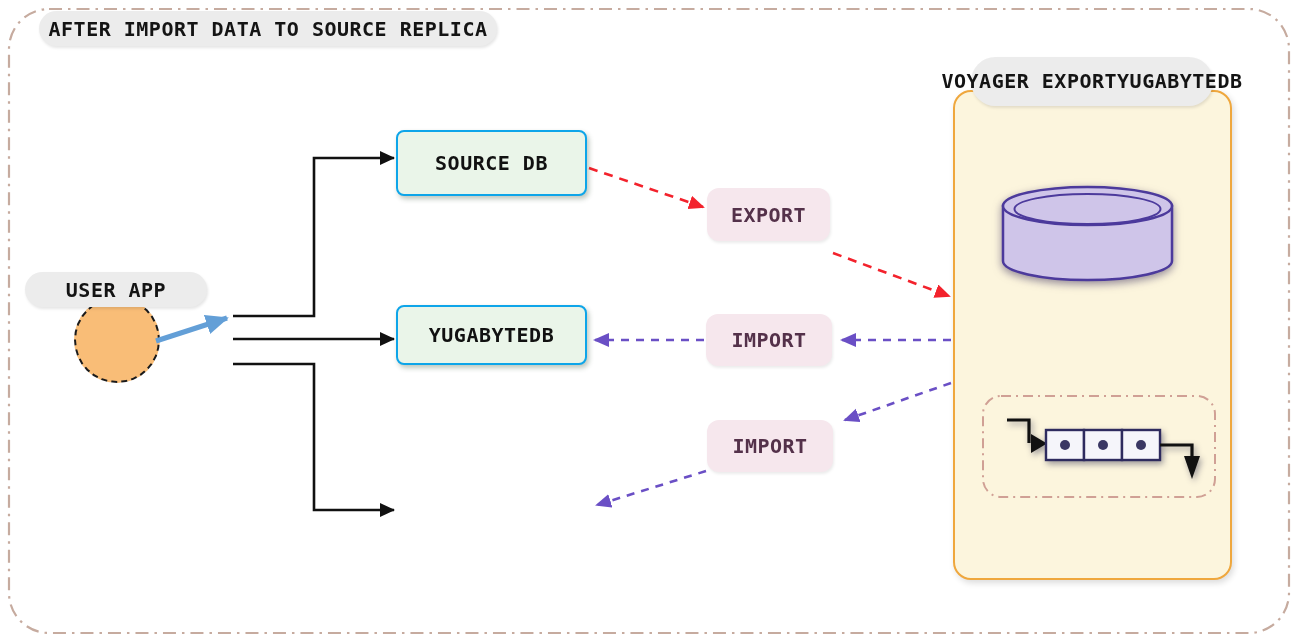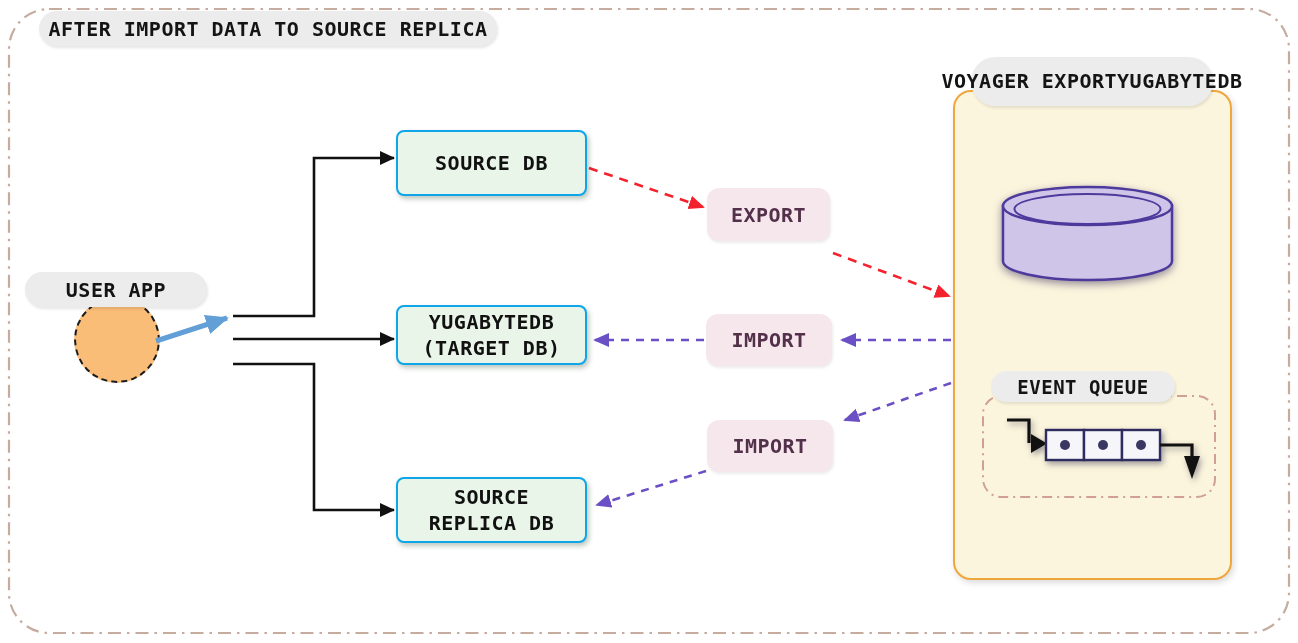--- a/index.html
+++ b/index.html
@@ -142,35 +142,29 @@
   <div class="abs pill pill-title z3">AFTER IMPORT DATA TO SOURCE REPLICA</div>
 
   <div class="abs pill pill-user z3">USER APP</div>
 
   <div class="abs db-box db-source z3">
     <span>SOURCE DB</span>
   </div>
 
   <div class="abs db-box db-target z3">
     <span>YUGABYTEDB</span>
-    <span>(TARGET DB)</span>
   </div>
 
-  <div class="abs db-box db-replica z3">
-    <span>SOURCE</span>
-    <span>REPLICA DB</span>
-  </div>
 
   <div class="abs op-box op-export z3">EXPORT</div>
 
   <div class="abs op-box op-import1 z3">IMPORT</div>
 
   <div class="abs op-box op-import2 z3">IMPORT</div>
 
   <div class="abs pill pill-voyager z3">
     <span>VOYAGER EXPORT</span>
     <span>YUGABYTEDB</span>
   </div>
 
 
-  <div class="abs pill pill-queue z3">EVENT QUEUE</div>
 
 </div>
 
 </body></html>

